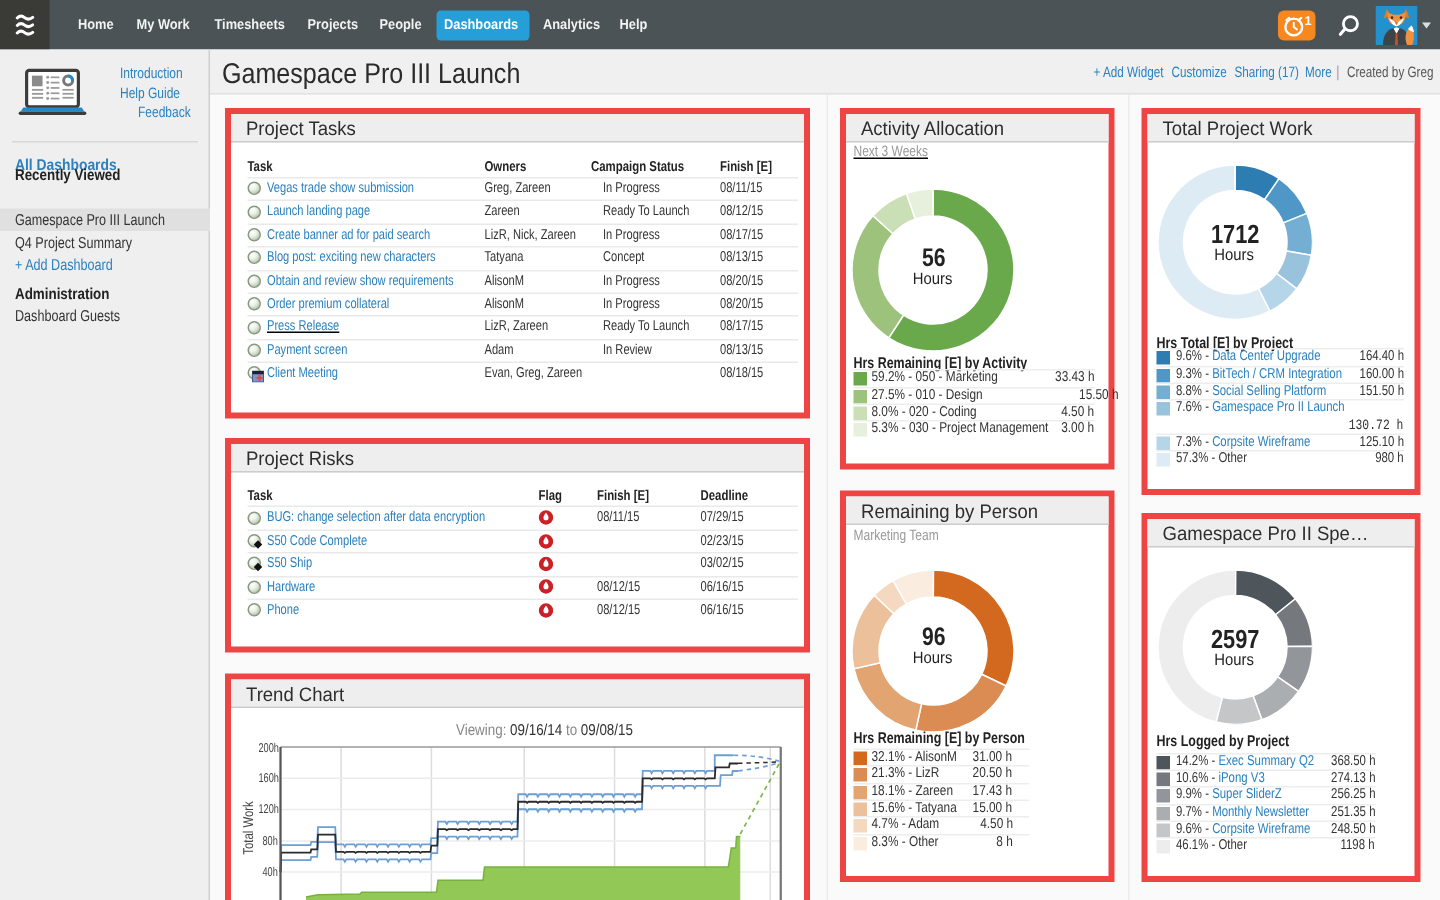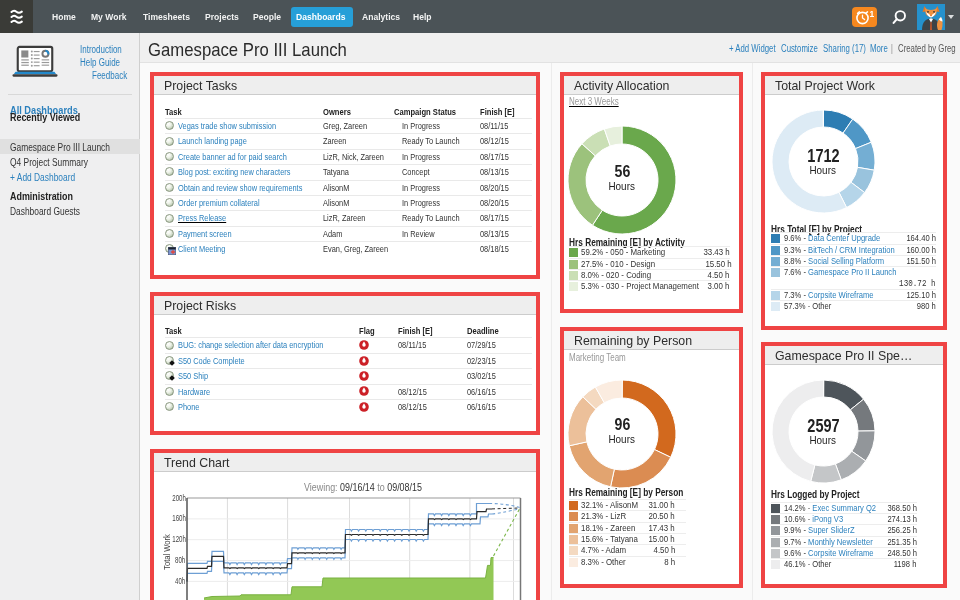--- a/index.html
+++ b/index.html
@@ -480,21 +480,21 @@
     <i class="cx" style="transform:scaleX(0.83);font-size:9.5px;font-weight:400;color:#333;line-height:11.3px;">59.2% - 050 - Marketing</i>
   </div>
 <div class="abs" style="right:230.5px;top:246.3px;height:11.3px;white-space:nowrap;">
     <i class="cxr" style="transform:scaleX(0.83);font-size:9.5px;font-weight:400;color:#333;line-height:11.3px;">33.43 h</i>
   </div>
 <div class="abs" style="left:568.5px;top:257.6px;width:161px;height:11.3px;border-top:1px solid #ededed;"></div>
 <div class="abs" style="left:568.5px;top:259.6px;width:9px;height:9px;background:#9cc27c;"></div>
 <div class="abs" style="left:581.0px;top:257.6px;height:11.3px;white-space:nowrap;">
     <i class="cx" style="transform:scaleX(0.83);font-size:9.5px;font-weight:400;color:#333;line-height:11.3px;">27.5% - 010 - Design</i>
   </div>
-<div class="abs" style="right:228px;top:257.6px;height:11.3px;white-space:nowrap;">
+<div class="abs" style="right:214px;top:257.6px;height:11.3px;white-space:nowrap;">
     <i class="cxr" style="transform:scaleX(0.83);font-size:9.5px;font-weight:400;color:#333;line-height:11.3px;">15.50 h</i>
   </div>
 <div class="abs" style="left:568.5px;top:268.90000000000003px;width:161px;height:11.3px;border-top:1px solid #ededed;"></div>
 <div class="abs" style="left:568.5px;top:270.90000000000003px;width:9px;height:9px;background:#cadfb5;"></div>
 <div class="abs" style="left:581.0px;top:268.90000000000003px;height:11.3px;white-space:nowrap;">
     <i class="cx" style="transform:scaleX(0.83);font-size:9.5px;font-weight:400;color:#333;line-height:11.3px;">8.0% - 020 - Coding</i>
   </div>
 <div class="abs" style="right:230.5px;top:268.90000000000003px;height:11.3px;white-space:nowrap;">
     <i class="cxr" style="transform:scaleX(0.83);font-size:9.5px;font-weight:400;color:#333;line-height:11.3px;">4.50 h</i>
   </div>

